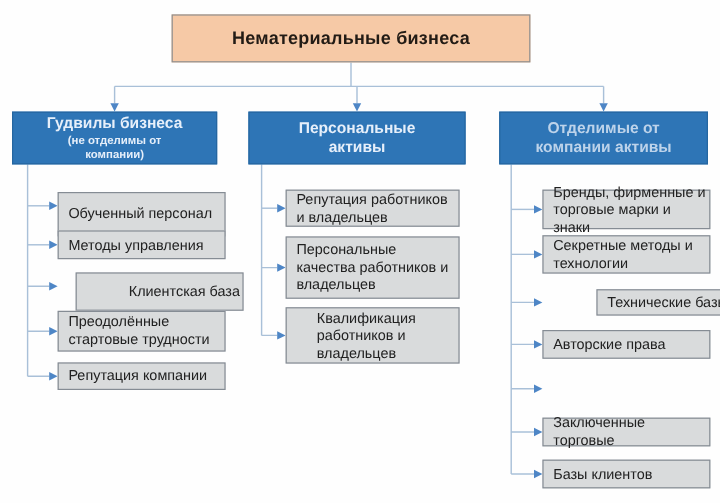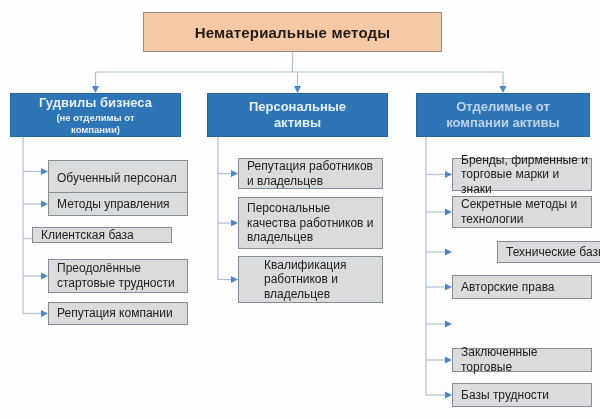--- a/index.html
+++ b/index.html
@@ -90,41 +90,41 @@
       <polygon points="445,208.5 445,215.5 452,212"></polygon>
       <polygon points="445,248.5 445,255.5 452,252"></polygon>
       <polygon points="445,283.5 445,290.5 452,287"></polygon>
       <polygon points="445,320.5 445,327.5 452,324"></polygon>
       <polygon points="445,356.5 445,363.5 452,360"></polygon>
       <polygon points="445,391.5 445,398.5 452,395"></polygon>
     </g>
   </svg>
 
   <div class="node root-node" style="left:143px;top:12px;width:299px;height:40px;">
-    <span>Нематериальные методы</span>
+    <span>Нематериальные бизнеса</span>
   </div>
 
   <div class="node branch-node" style="left:10px;top:93px;width:171px;height:44px;">
     <span>Гудвилы бизнеса</span>
     <span class="subtitle">(не отделимы от компании)</span>
   </div>
   <div class="node branch-node" style="left:207px;top:93px;width:181px;height:44px;">
     <span>Персональные активы</span>
   </div>
   <div class="node branch-node branch-muted" style="left:416px;top:93px;width:174px;height:44px;">
     <span>Отделимые от компании активы</span>
   </div>
 
   <div class="node item-node" style="left:48px;top:160px;width:140px;height:37px;">
     <span>Обученный персонал</span>
   </div>
   <div class="node item-node" style="left:48px;top:192px;width:140px;height:24px;">
     <span>Методы управления</span>
   </div>
-  <div class="node item-node" style="left:32px;top:227px;width:140px;height:16px;">
+  <div class="node item-node" style="left:63px;top:227px;width:140px;height:32px;align-items:flex-end;">
     <span>Клиентская база</span>
   </div>
   <div class="node item-node" style="left:48px;top:259px;width:140px;height:34px;">
     <span>Преодолённые стартовые трудности</span>
   </div>
   <div class="node item-node" style="left:48px;top:302px;width:140px;height:23px;">
     <span>Репутация компании</span>
   </div>
 
   <div class="node item-node" style="left:238px;top:158px;width:145px;height:31px;">
@@ -146,16 +146,16 @@
   <div class="node item-node" style="left:452px;top:241px;width:140px;height:22px;margin-left:45px;">
     <span>Технические базы</span>
   </div>
   <div class="node item-node" style="left:452px;top:275px;width:140px;height:24px;">
     <span>Авторские права</span>
   </div>
   <div class="node item-node" style="left:452px;top:348px;width:140px;height:24px;">
     <span>Заключенные торговые</span>
   </div>
   <div class="node item-node" style="left:452px;top:383px;width:140px;height:24px;">
-    <span>Базы трудности</span>
+    <span>Базы клиентов</span>
   </div>
 
 </div>
 
 </body></html>

